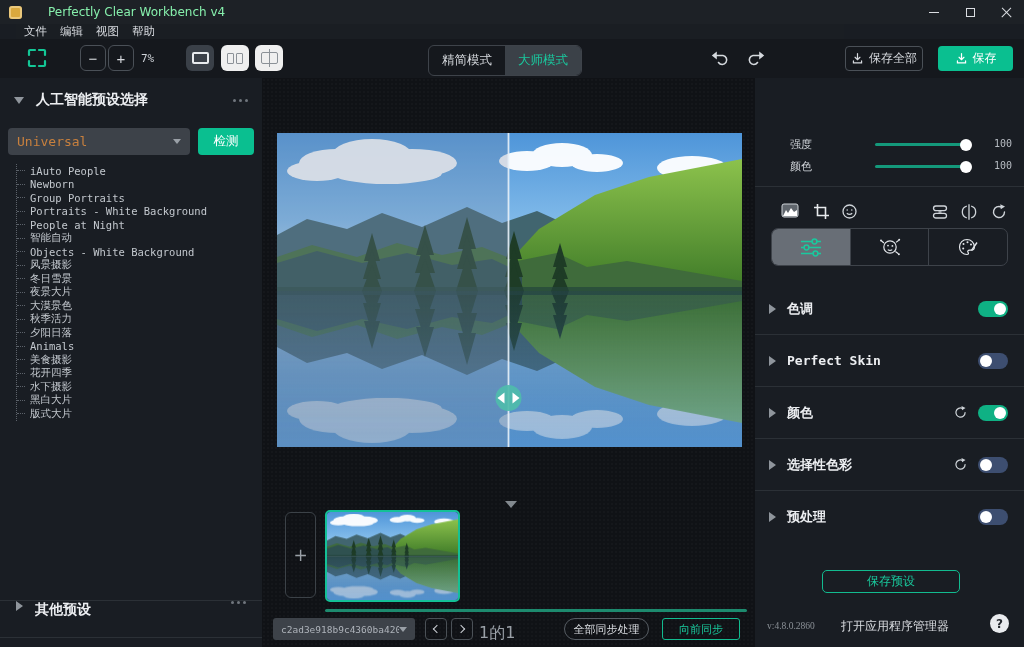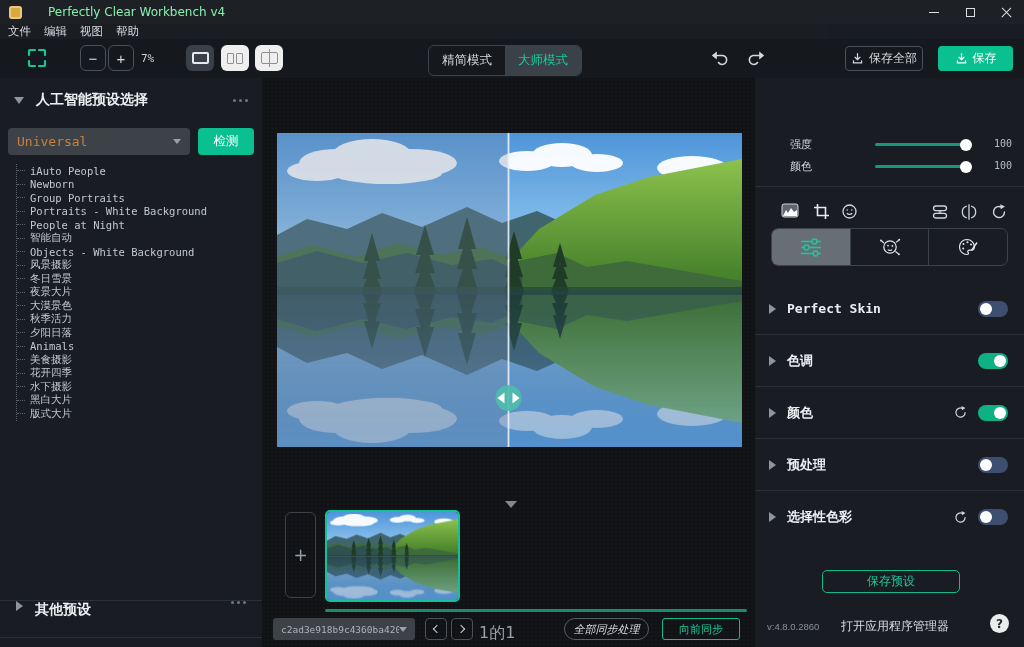--- a/index.html
+++ b/index.html
@@ -14,21 +14,21 @@
   .win-controls { margin-left:auto; display:flex; height:24px; }
   .win-btn { width:36px; height:24px; display:flex; align-items:center; justify-content:center; }
   .glyph-min { width:10px; height:1px; background:#dadde1; }
   .glyph-max { width:9px; height:9px; border:1px solid #dadde1; }
   .glyph-close { position:relative; width:11px; height:11px; }
   .glyph-close::before,.glyph-close::after { content:""; position:absolute; left:-1px; top:5px; width:13px; height:1.4px; background:#dadde1; }
   .glyph-close::before { transform:rotate(45deg); }
   .glyph-close::after { transform:rotate(-45deg); }
 
   
-  .menubar { position:absolute; left:0; top:24px; width:828px; height:15px; background:#1a1e23; display:flex; align-items:center; padding-left:8px; }
+  .menubar { position:absolute; left:16px; top:24px; width:828px; height:15px; background:#1a1e23; display:flex; align-items:center; padding-left:8px; }
   .menu-item { font-size:11.5px; color:#d5d8dd; margin-right:13px; }
 
   
   .toolbar { position:absolute; left:0; top:39px; width:1024px; height:39px; background:#15181d; }
   .toolbar > * { position:absolute; }
   .tb-btn { display:flex; align-items:center; justify-content:center; border:1px solid #4a5057; border-radius:6px; background:transparent; color:#d7dadf; }
   .logo { left:26px; top:8px; }
   .zoom-out { left:80px; top:6px; width:26px; height:26px; font-size:15px; }
   .zoom-in { left:108px; top:6px; width:26px; height:26px; font-size:15px; }
   .zoom-level { left:141px; top:13px; font-size:11px; color:#cfd3d8; font-family:"DejaVu Sans Mono",monospace; }
@@ -78,21 +78,21 @@
   .add-tile { position:absolute; left:23px; top:434px; width:31px; height:86px; border:1px solid #3c4248; border-radius:6px; display:flex; align-items:center; justify-content:center; color:#9aa0a7; font-size:17px; }
   .thumb { position:absolute; left:63px; top:432px; width:135px; height:92px; border:2px solid #14c096; border-radius:5px; overflow:hidden; background:#0d0f12; }
   .strip-scroll { position:absolute; left:63px; top:531px; width:422px; height:3px; border-radius:2px; background:#1d8a6e; }
   .file-select { position:absolute; left:11px; top:540px; width:142px; height:22px; background:#3d4249; border-radius:3px; display:flex; align-items:center; padding:0 8px; }
   .file-select .val { font-family:"DejaVu Sans Mono",monospace; font-size:9.5px; color:#aeb3ba; overflow:hidden; white-space:nowrap; }
   .nav-btn { position:absolute; top:540px; width:22px; height:22px; border:1px solid #4b5157; border-radius:4px; background:transparent; display:flex; align-items:center; justify-content:center; }
   .nav-prev { left:163px; } .nav-next { left:189px; }
   .chev { width:6px; height:6px; border-left:1.6px solid #cfd3d8; border-bottom:1.6px solid #cfd3d8; }
   .chev.l { transform:rotate(45deg); margin-left:2px; } .chev.r { transform:rotate(-135deg); margin-right:2px; }
   .page-counter { position:absolute; left:217px; top:545px; font-size:16px; color:#9aa0a7; }
-  .syncall-btn { position:absolute; left:302px; top:540px; width:85px; height:22px; border:1px solid #565c63; border-radius:11px; background:transparent; color:#dadde1; font-size:11px;font-style:italic; }
+  .syncall-btn { position:absolute; left:302px; top:540px; width:85px; height:22px; border:1px solid #565c63; border-radius:11px; background:transparent; color:#dadde1; font-size:11px; }
   .syncfwd-btn { position:absolute; left:400px; top:540px; width:78px; height:22px; border:1px solid #12bb8f; border-radius:3px; background:transparent; color:#19c89c; font-size:11px; }
 
   
   .rp-title { position:absolute; left:13px; top:14px; font-family:"DejaVu Sans Mono",monospace; font-size:15px; font-weight:bold; letter-spacing:.5px; color:#f0f2f4; }
   .slider-row { position:absolute; left:0; width:269px; height:20px; }
   .slider-row .s-label { position:absolute; left:35px; top:3px; font-size:11px; color:#ced2d7; }
   .slider-row .track { position:absolute; left:120px; top:9px; width:92px; height:3px; border-radius:2px; background:#14997b; }
   .slider-row .knob { position:absolute; right:-5px; top:-4.5px; width:12px; height:12px; border-radius:50%; background:#fff; }
   .slider-row .s-value { position:absolute; right:12px; top:4px; font-size:10px; font-family:"DejaVu Sans Mono",monospace; color:#b8bdc3; }
   .rp-divider { position:absolute; left:0; width:269px; border-top:1px solid #2b3036; }
@@ -108,21 +108,21 @@
   .section-row { height:52px; border-bottom:1px solid #2b3036; display:flex; align-items:center; padding:0 16px 0 14px; }
   .section-row:last-child { border-bottom:none; }
   .sec-label { margin-left:11px; font-size:13px; font-weight:bold; color:#eceef1; font-family:"DejaVu Sans Mono","DejaVu Sans",monospace; }
   .section-row .spacer { flex:1; }
   .reset { margin-right:10px; display:flex; }
   .toggle { position:relative; width:30px; height:16px; border-radius:8px; background:#3d4e70; flex:none; }
   .toggle .knob { position:absolute; left:2px; top:2px; width:12px; height:12px; border-radius:50%; background:#fff; }
   .toggle.on { background:#0fb184; }
   .toggle.on .knob { left:auto; right:2px; }
   .savepreset-btn { position:absolute; left:67px; top:492px; width:138px; height:23px; background:#191d23; border:1px solid #12bb8f; border-radius:5px; color:#19c89c; font-size:12px; z-index:5; }
-  .rp-version { position:absolute; left:12px; top:543px; font-family:Liberation Sans, sans-serif; font-size:9.5px; color:#8b9197; }
+  .rp-version { position:absolute; left:12px; top:543px; font-family:Liberation Serif, serif; font-size:9.5px; color:#8b9197; }
   .rp-manager { position:absolute; left:86px; top:540px; font-size:12px; color:#dadde1; }
   .help-circle { position:absolute; right:15px; top:536px; width:19px; height:19px; border-radius:50%; background:#e9ebee; color:#23272d; font-size:12px; font-weight:bold; display:flex; align-items:center; justify-content:center; }
 
   svg.ic { display:block; }
 </style>
 </head>
 <body>
 
 <svg width="0" height="0" style="position:absolute" aria-hidden="true">
   <defs>
@@ -536,34 +536,34 @@
               <circle cx="6.2" cy="11.4" r="1" fill="#e2e5e9" stroke="none"></circle>
               <path d="M14.5 13.5 L20 5.5" stroke-width="1.4"></path>
             </svg>
         </div>
       </div>
 
       <div class="sections">
 
           <div class="section-row">
             <span class="tri-right"></span>
-            <span class="sec-label">Perfect Skin</span>
+            <span class="sec-label">色调</span>
             <span class="spacer"></span>
 
-            <span class="toggle">
+            <span class="toggle on">
               <span class="knob"></span>
             </span>
           </div>
 
           <div class="section-row">
             <span class="tri-right"></span>
-            <span class="sec-label">色调</span>
+            <span class="sec-label">Perfect Skin</span>
             <span class="spacer"></span>
 
-            <span class="toggle on">
+            <span class="toggle">
               <span class="knob"></span>
             </span>
           </div>
 
           <div class="section-row">
             <span class="tri-right"></span>
             <span class="sec-label">颜色</span>
             <span class="spacer"></span>
             <span class="reset">
               <svg class="ic" width="15" height="15" viewBox="0 0 18 18" fill="none" stroke="#cfd4d9" stroke-width="1.5">
@@ -572,42 +572,42 @@
               </svg>
             </span>
             <span class="toggle on">
               <span class="knob"></span>
             </span>
           </div>
 
 
           <div class="section-row">
             <span class="tri-right"></span>
-            <span class="sec-label">预处理</span>
-            <span class="spacer"></span>
-
-            <span class="toggle">
-              <span class="knob"></span>
-            </span>
-          </div>
-
-          <div class="section-row">
-            <span class="tri-right"></span>
             <span class="sec-label">选择性色彩</span>
             <span class="spacer"></span>
             <span class="reset">
               <svg class="ic" width="15" height="15" viewBox="0 0 18 18" fill="none" stroke="#cfd4d9" stroke-width="1.5">
                 <path d="M14.5 9 a5.5 5.5 0 1 1 -3.2 -5" stroke-linecap="round"></path>
                 <polygon points="10.2,1.2 15,3.6 10.8,6.2" fill="#cfd4d9" stroke="none"></polygon>
               </svg>
             </span>
             <span class="toggle">
               <span class="knob"></span>
             </span>
           </div>
+
+          <div class="section-row">
+            <span class="tri-right"></span>
+            <span class="sec-label">预处理</span>
+            <span class="spacer"></span>
+
+            <span class="toggle">
+              <span class="knob"></span>
+            </span>
+          </div>
         </div>
 
       <button class="savepreset-btn">保存预设</button>
 
       <span class="rp-version">v:4.8.0.2860</span>
       <span class="rp-manager">打开应用程序管理器</span>
       <span class="help-circle">?</span>
     </aside>
 
   </div>

